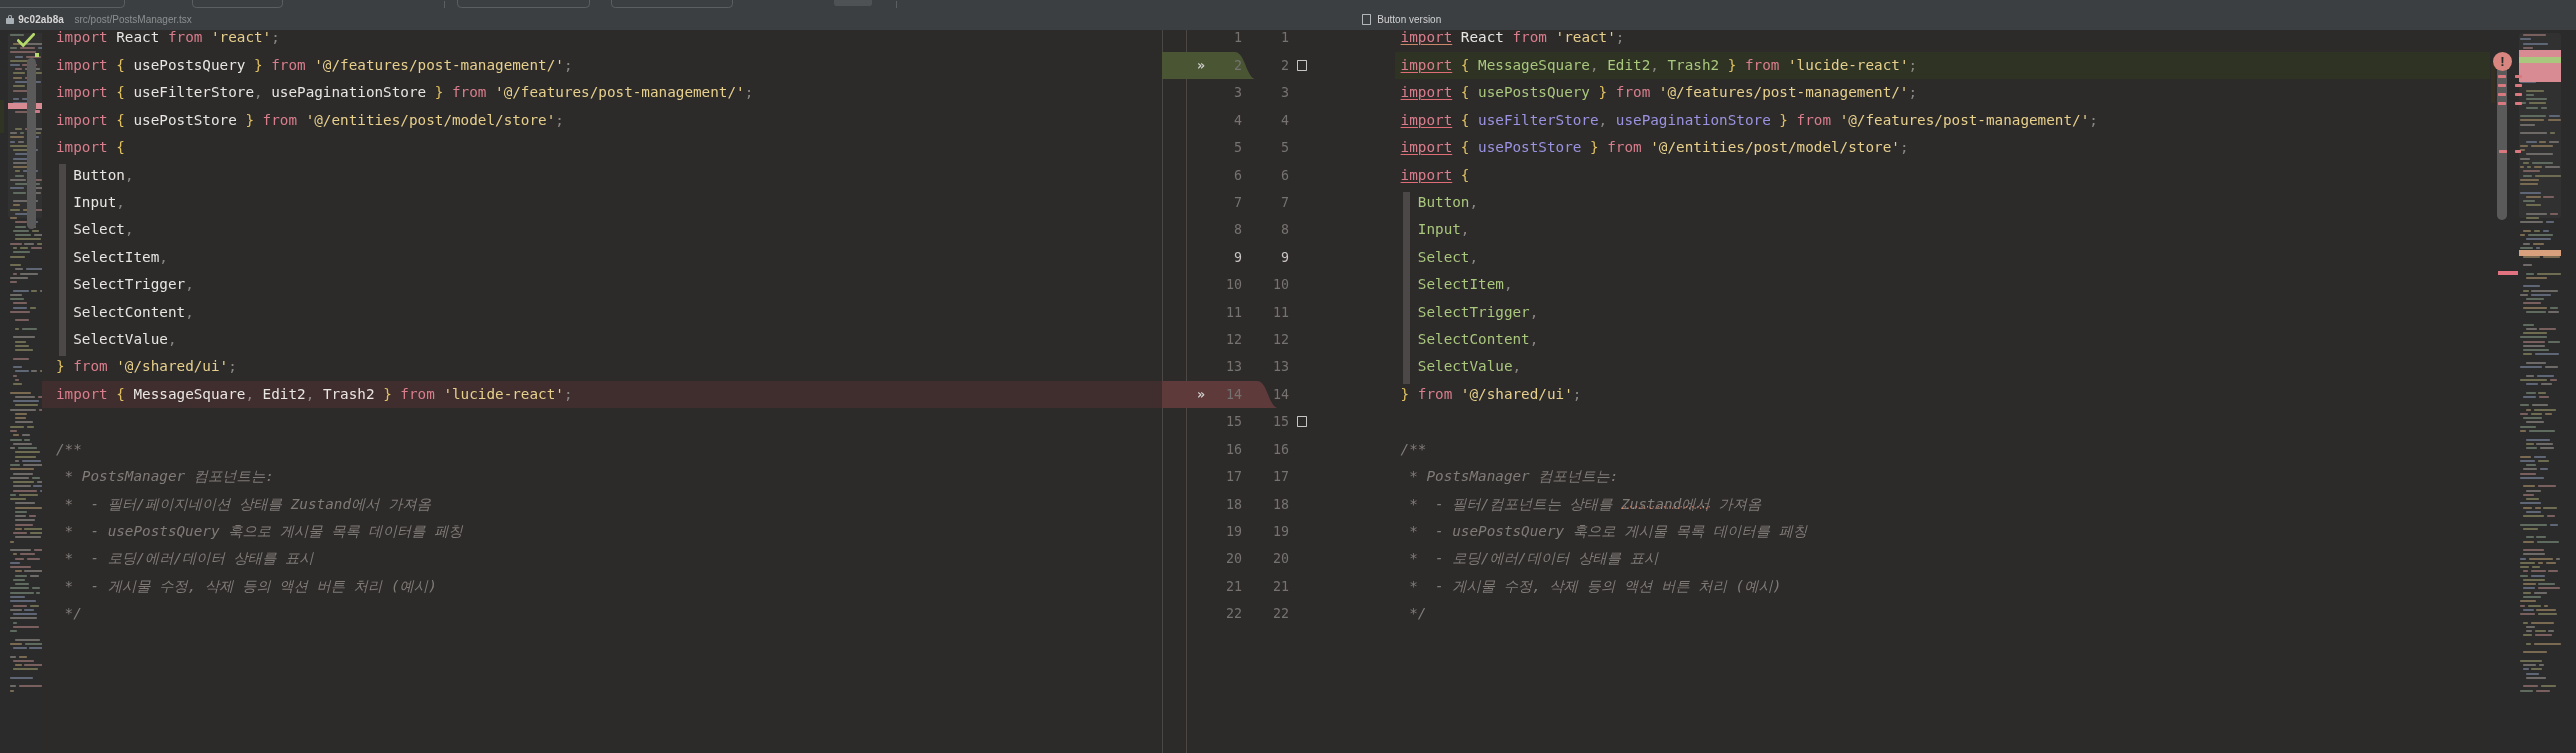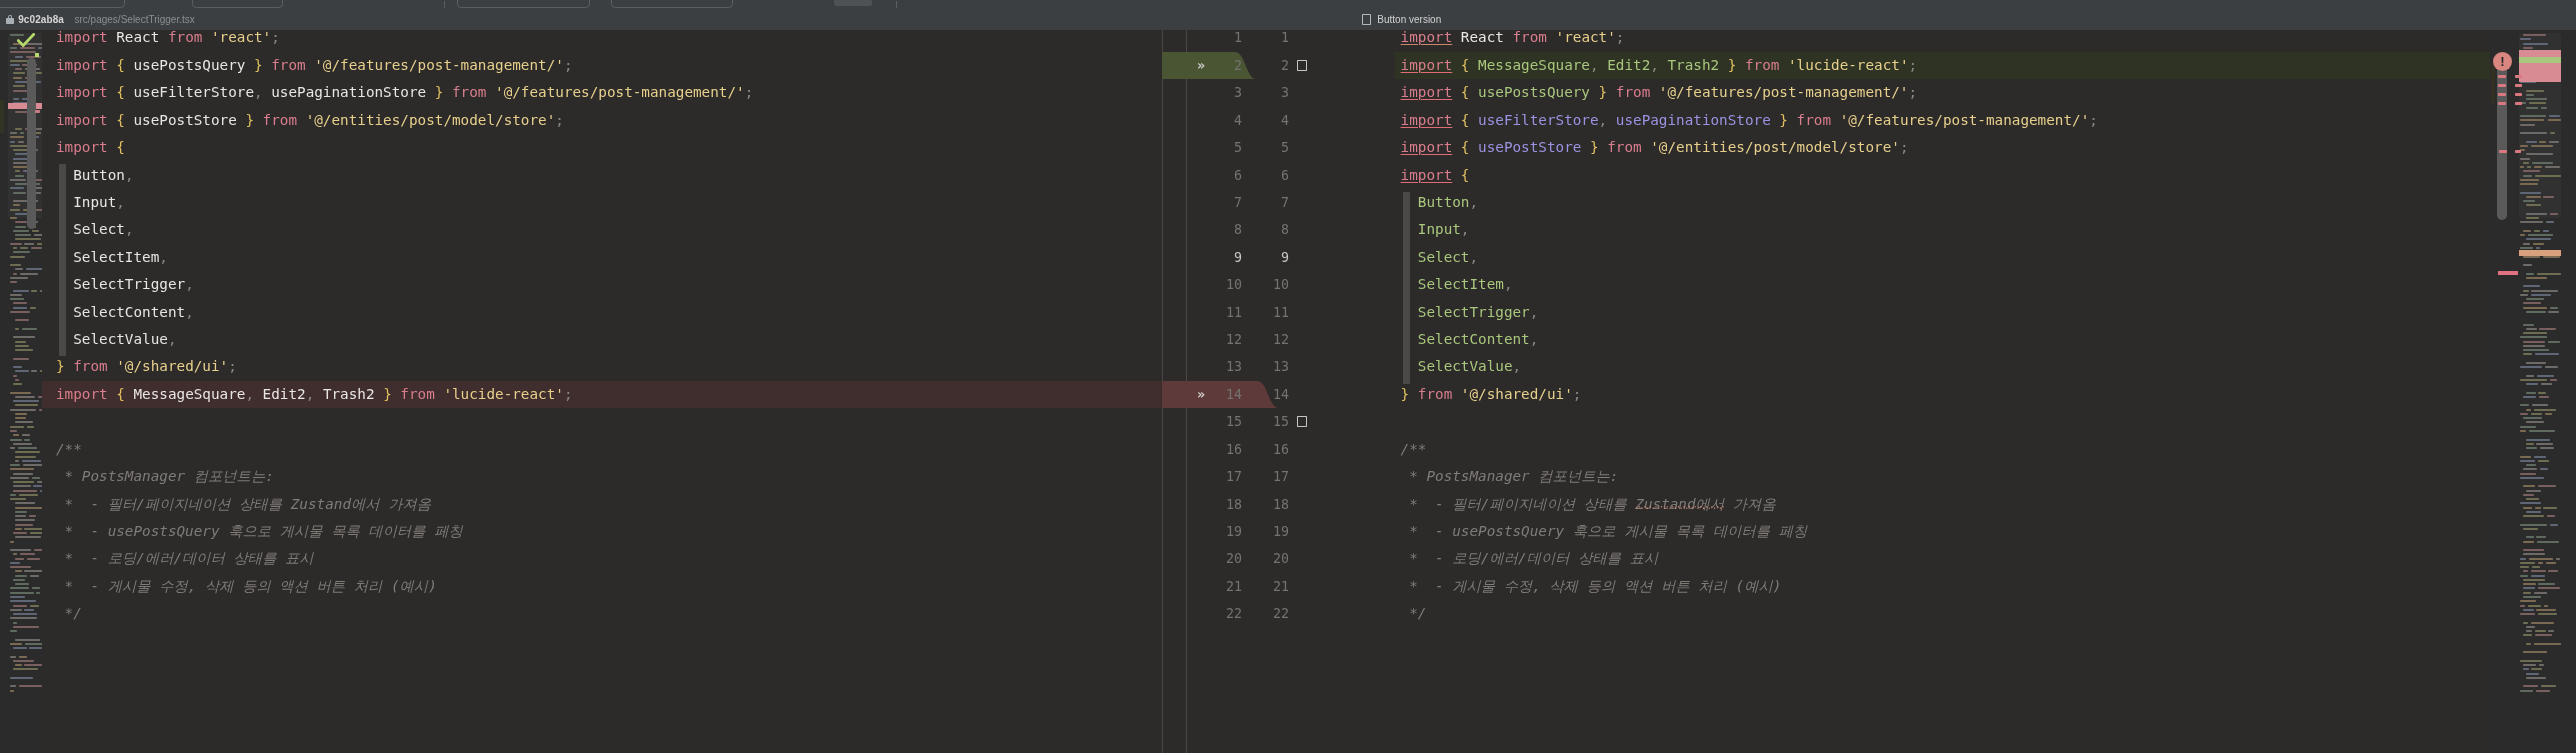--- a/index.html
+++ b/index.html
@@ -208,21 +208,21 @@
   <div style="position:absolute;left:444px;top:1.4px;width:0.7px;height:7px;background:#5c5f61"></div>
   <div style="position:absolute;left:896px;top:1.4px;width:0.7px;height:7px;background:#5c5f61"></div>
 </div>
 
 <div class="header">
   <div class="lock-icon">
     <div class="shackle"></div>
       <div class="body"></div>
   </div>
   <div class="commit-hash">9c02ab8a</div>
-  <div class="file-path">src/pages/SelectTrigger.tsx</div>
+  <div class="file-path">src/post/PostsManager.tsx</div>
 
   <div class="current-version-group">
     <div class="cv-checkbox"></div>
     <div class="cv-label">Button version</div>
   </div>
 </div>
 
 <div class="diff-body">
 
   <div class="strip strip-left">
@@ -589,21 +589,21 @@
       <div class="line" style="top: 186px;">  <span class="green">Input</span><span class="semi">,</span></div>
       <div class="line" style="top: 214px;">  <span class="green">Select</span><span class="semi">,</span></div>
       <div class="line" style="top: 241px;">  <span class="green">SelectItem</span><span class="semi">,</span></div>
       <div class="line" style="top: 269px;">  <span class="green">SelectTrigger</span><span class="semi">,</span></div>
       <div class="line" style="top: 296px;">  <span class="green">SelectContent</span><span class="semi">,</span></div>
       <div class="line" style="top: 323px;">  <span class="green">SelectValue</span><span class="semi">,</span></div>
       <div class="line" style="top: 351px;"><span class="punct">}</span> <span class="kw-l">from</span> <span class="str">'@/shared/ui'</span><span class="semi">;</span></div>
       <div class="line" style="top: 378px;"></div>
       <div class="line" style="top: 406px;"><span class="comment">/**</span></div>
       <div class="line" style="top: 433px;"><span class="comment"> * PostsManager 컴포넌트는:</span></div>
-      <div class="line" style="top: 461px;"><span class="comment"> *  - 필터/페이지네이션 상태를 </span><span class="comment squiggle">Zustand에서</span><span class="comment"> 가져옴</span></div>
+      <div class="line" style="top: 461px;"><span class="comment"> *  - 필터/컴포넌트는 상태를 </span><span class="comment squiggle">Zustand에서</span><span class="comment"> 가져옴</span></div>
       <div class="line" style="top: 488px;"><span class="comment"> *  - usePostsQuery 훅으로 게시물 목록 데이터를 페칭</span></div>
       <div class="line" style="top: 515px;"><span class="comment"> *  - 로딩/에러/데이터 상태를 표시</span></div>
       <div class="line" style="top: 543px;"><span class="comment"> *  - 게시물 수정, 삭제 등의 액션 버튼 처리 (예시)</span></div>
       <div class="line" style="top: 570px;"><span class="comment"> */</span></div>
       <div class="indent-guide" style="left: 8.4px; top: 162px; height: 192px;"></div>
     </div>
 
   <div class="strip strip-right">
     <div class="strip-right-bg"></div>
     <div class="minimap-col" id="mm-right">

